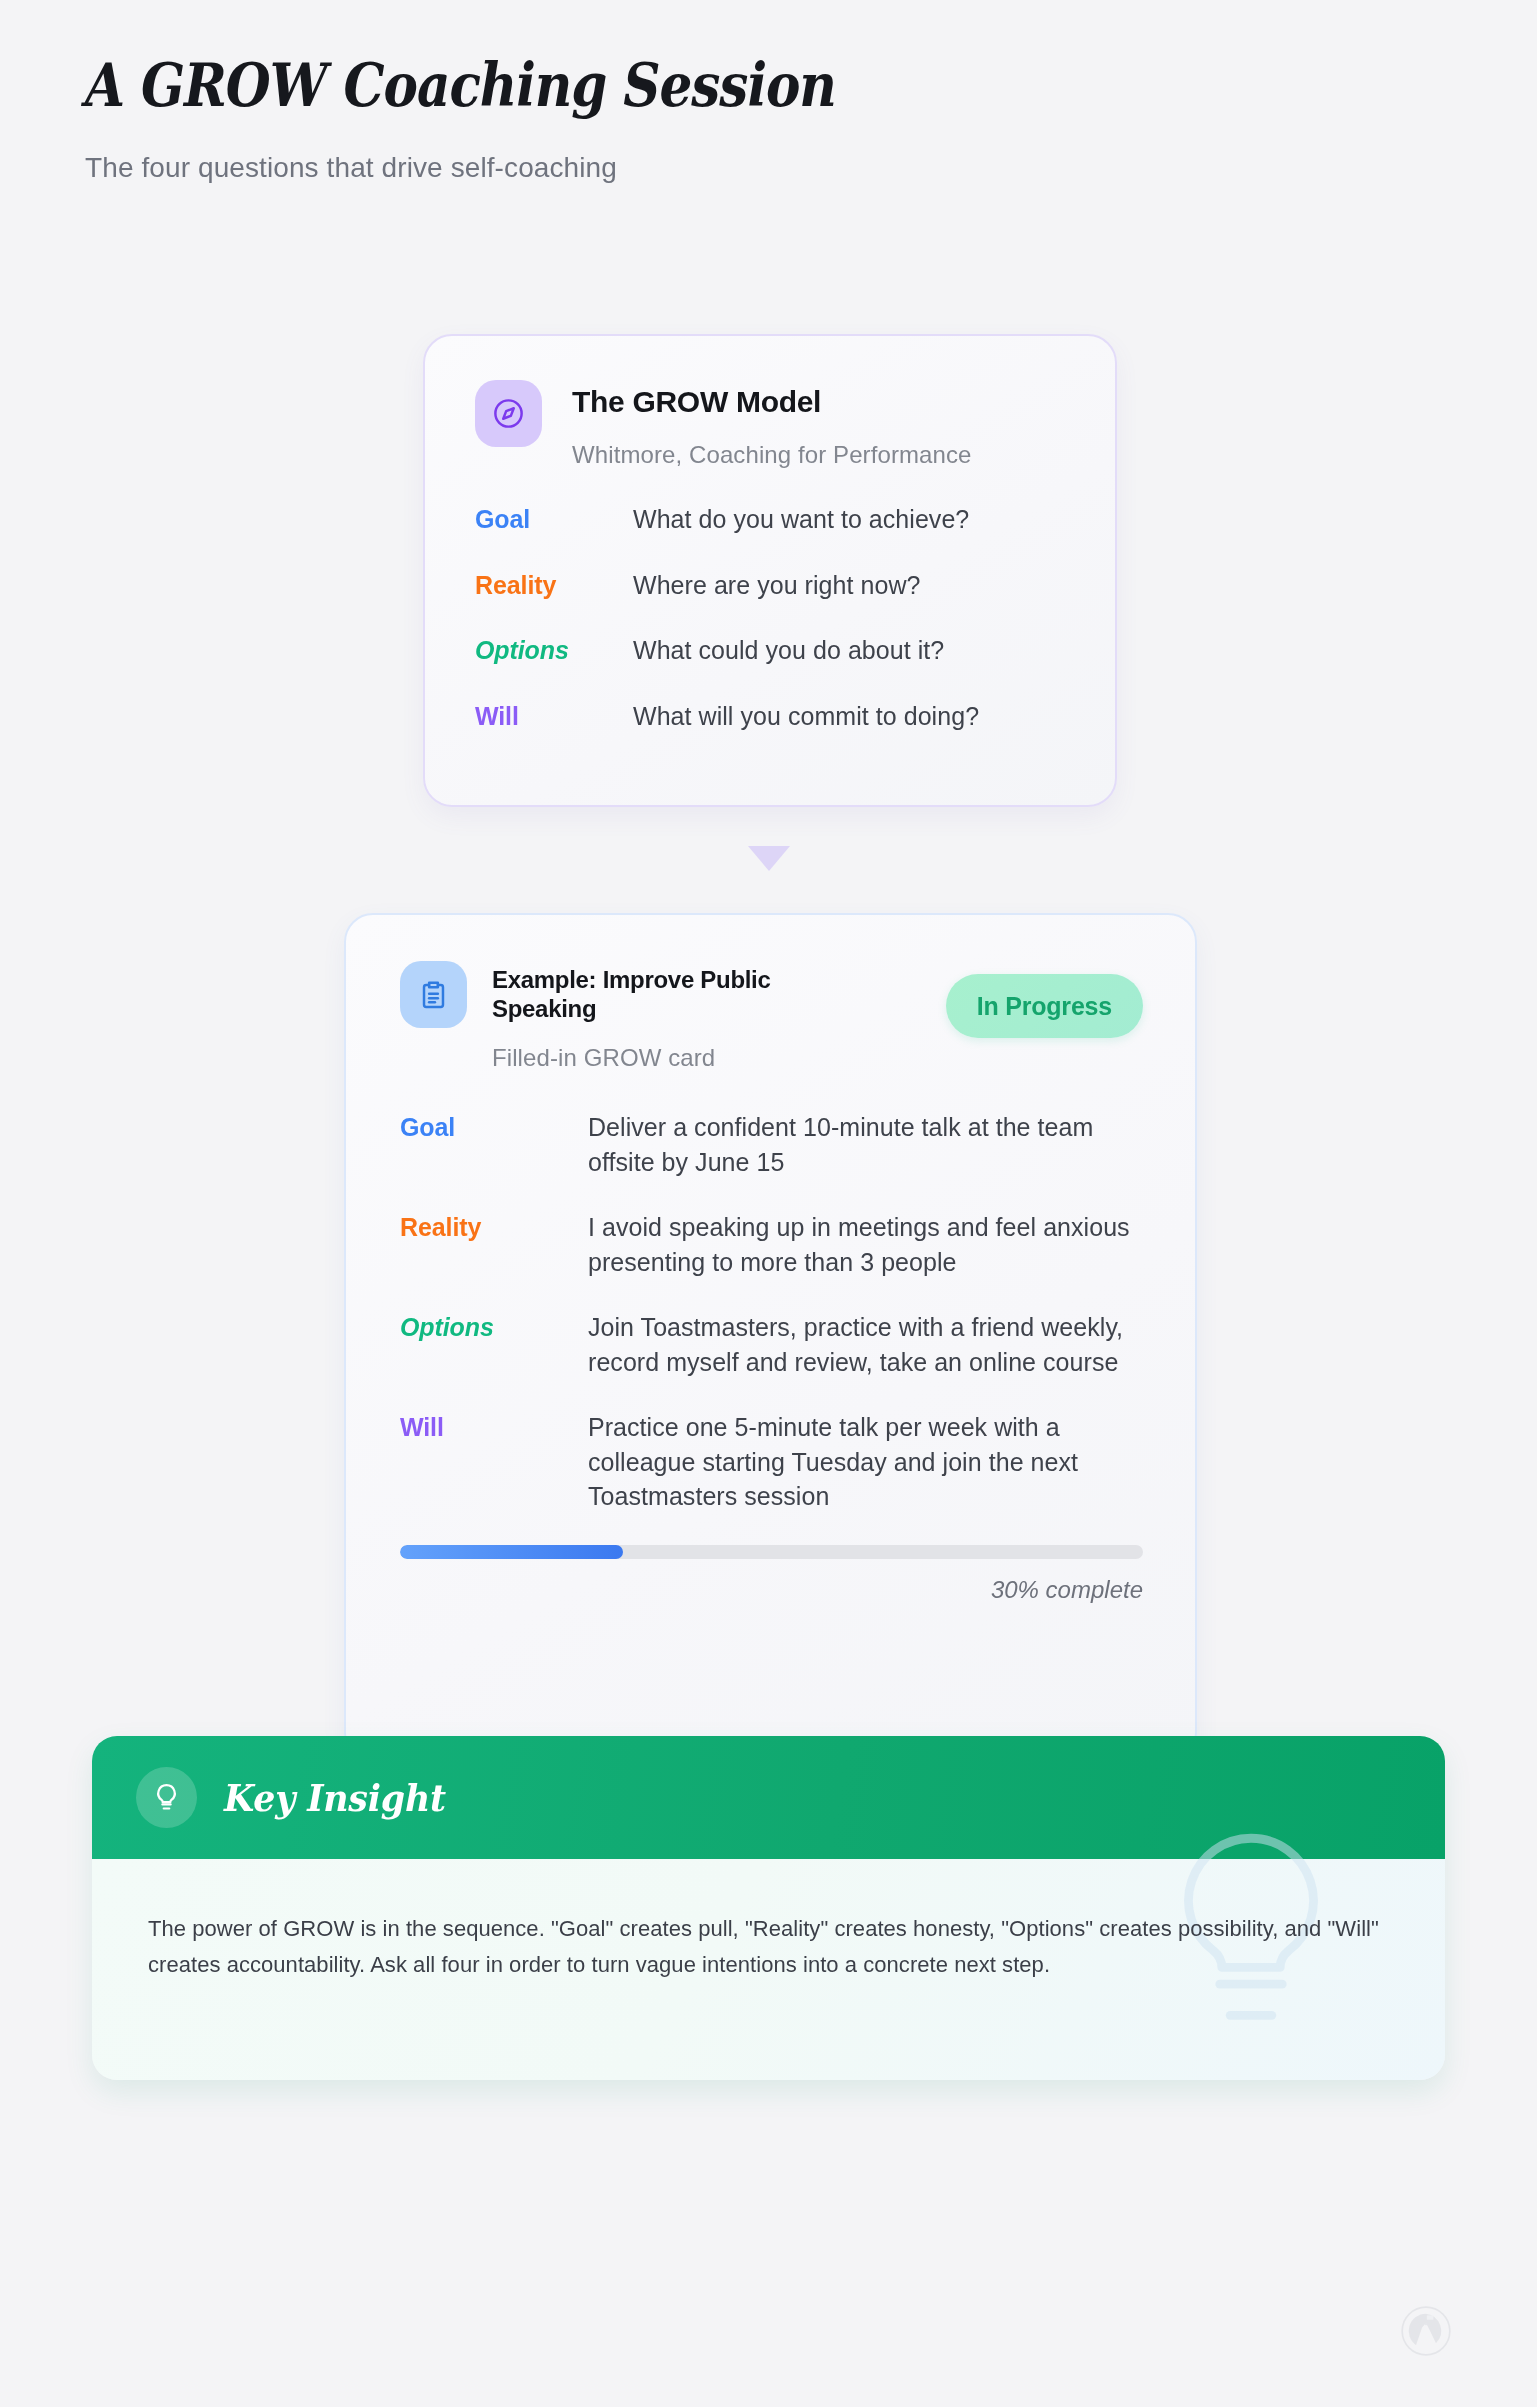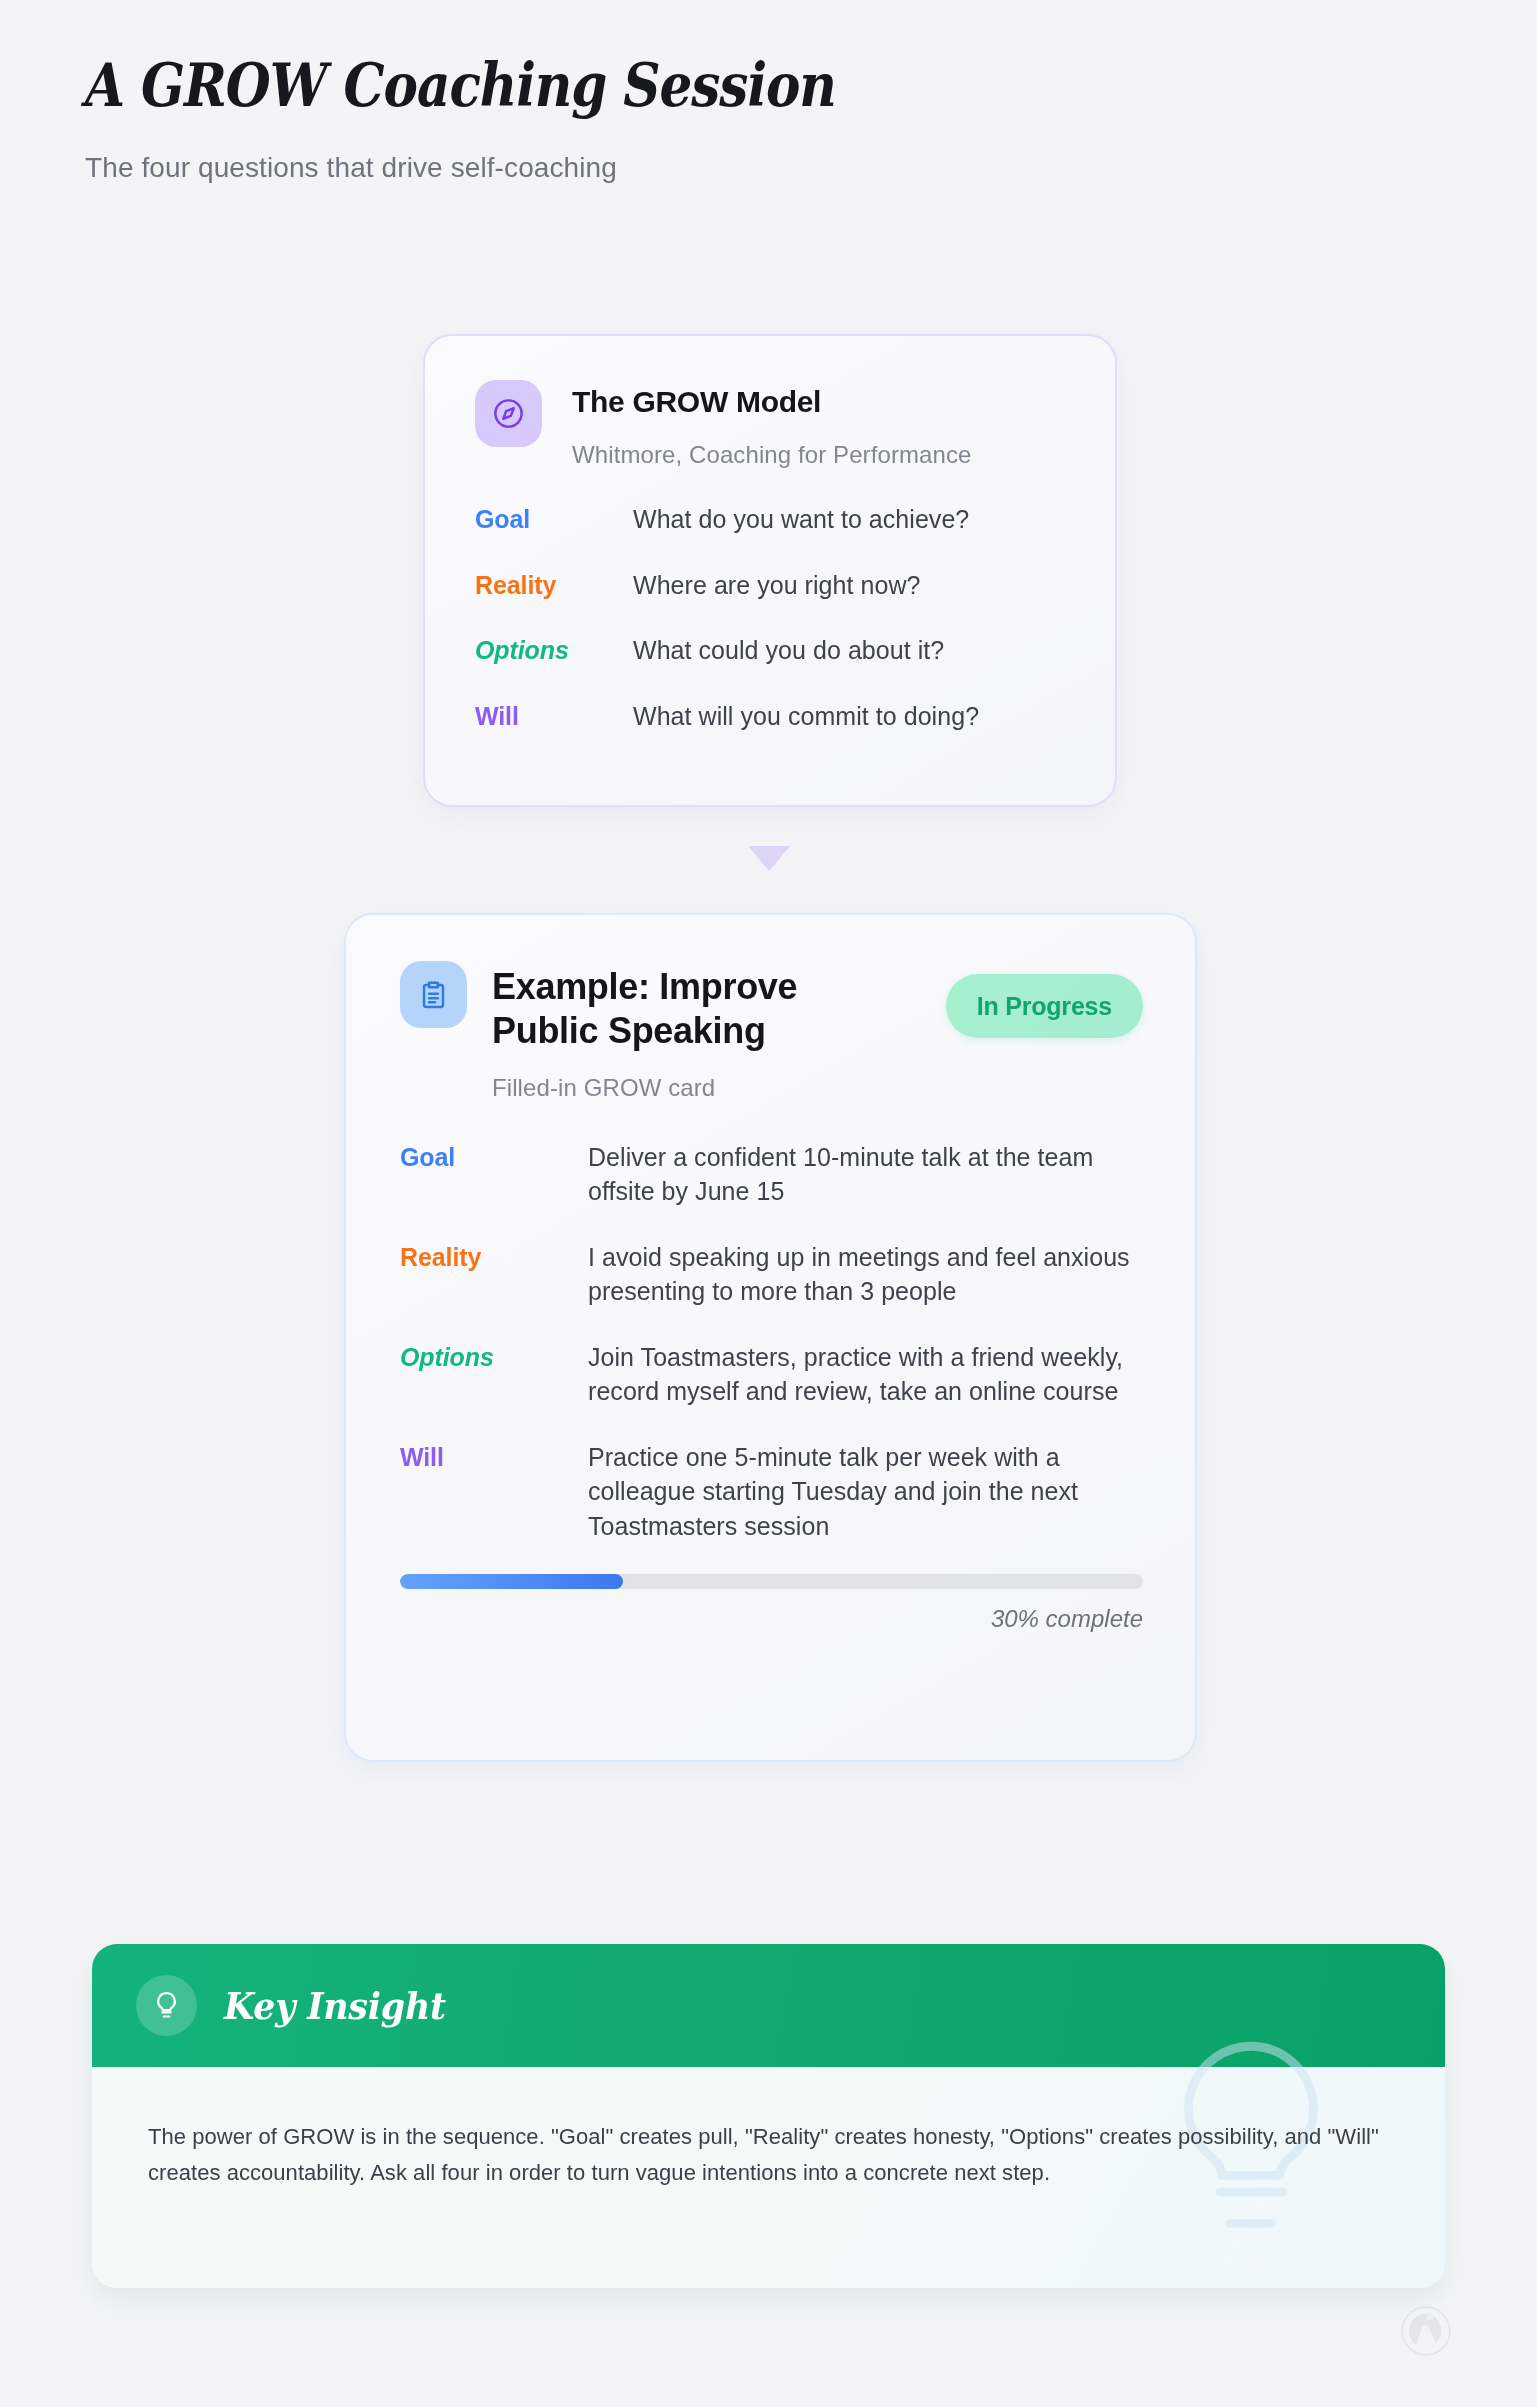--- a/index.html
+++ b/index.html
@@ -122,21 +122,21 @@
     top: 913px;
     width: 853px;
     height: 849px;
     border: 2.9px solid #dce8fb;
     box-shadow: 0 9.6px 25px rgba(80, 120, 190, 0.07);
     padding: 46px 52px 38px 54px;
   }
 
   .example-card .card-head { justify-content: space-between; }
   .example-head-left { display: flex; align-items: flex-start; gap: 25px; }
-  .example-card .card-title { max-width: 384px; font-size: 36px; }
+  .example-card .card-title { max-width: 384px; font-size: 24px; }
 
   .status-badge {
     flex: 0 0 auto;
     margin-top: 13.4px;
     padding: 17.3px 31px;
     border-radius: 960px;
     background: linear-gradient(135deg, #a7f0ce 0%, #a3ecd2 100%);
     color: #15a46c;
     font-size: 25px;
     font-weight: 700;
@@ -167,21 +167,21 @@
     margin-top: 16.3px;
     text-align: right;
     font-size: 24px;
     color: #6d717b;
   }
 
   
   .insight {
     position: absolute;
     left: 92px;
-    top: 1944px;
+    top: 1736px;
     width: 1353px;
     border-radius: 25px;
     overflow: hidden;
     box-shadow: 0 11.5px 29px rgba(16, 150, 110, 0.10);
   }
 
   .insight-head {
     height: 123px;
     background: linear-gradient(100deg, #14b37d 0%, #10a86f 55%, #08a268 100%);
     display: flex;

